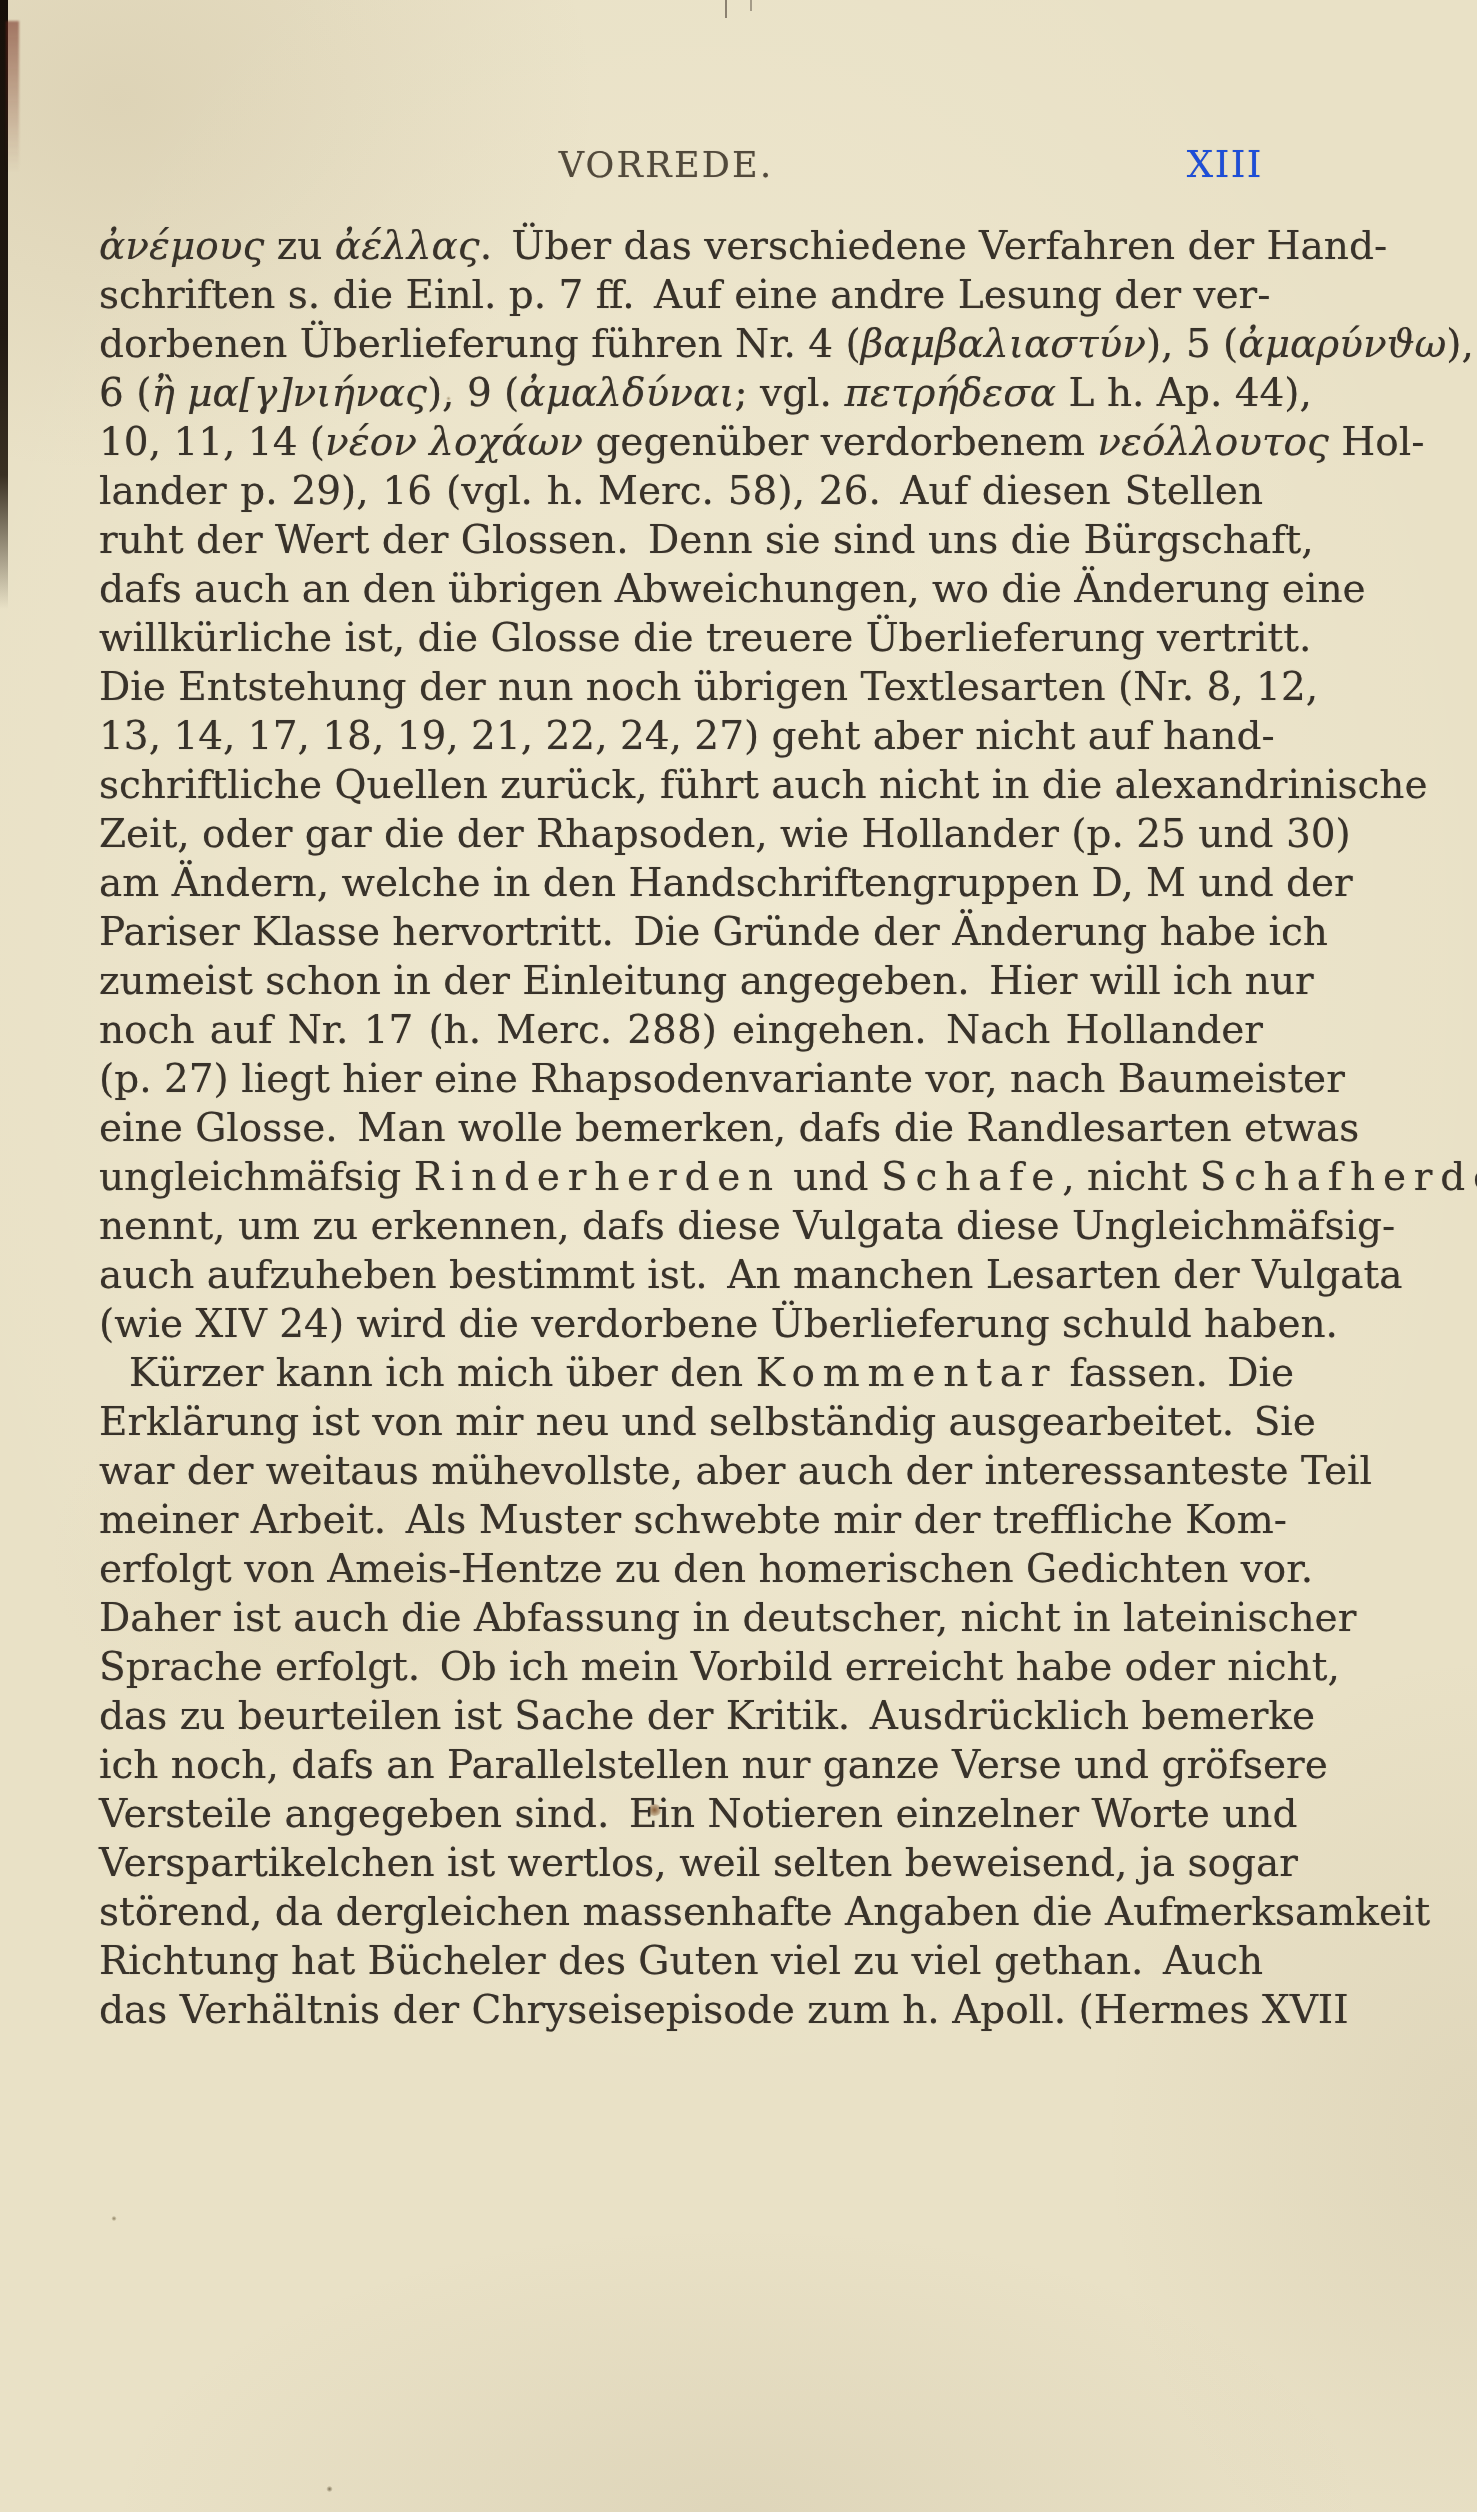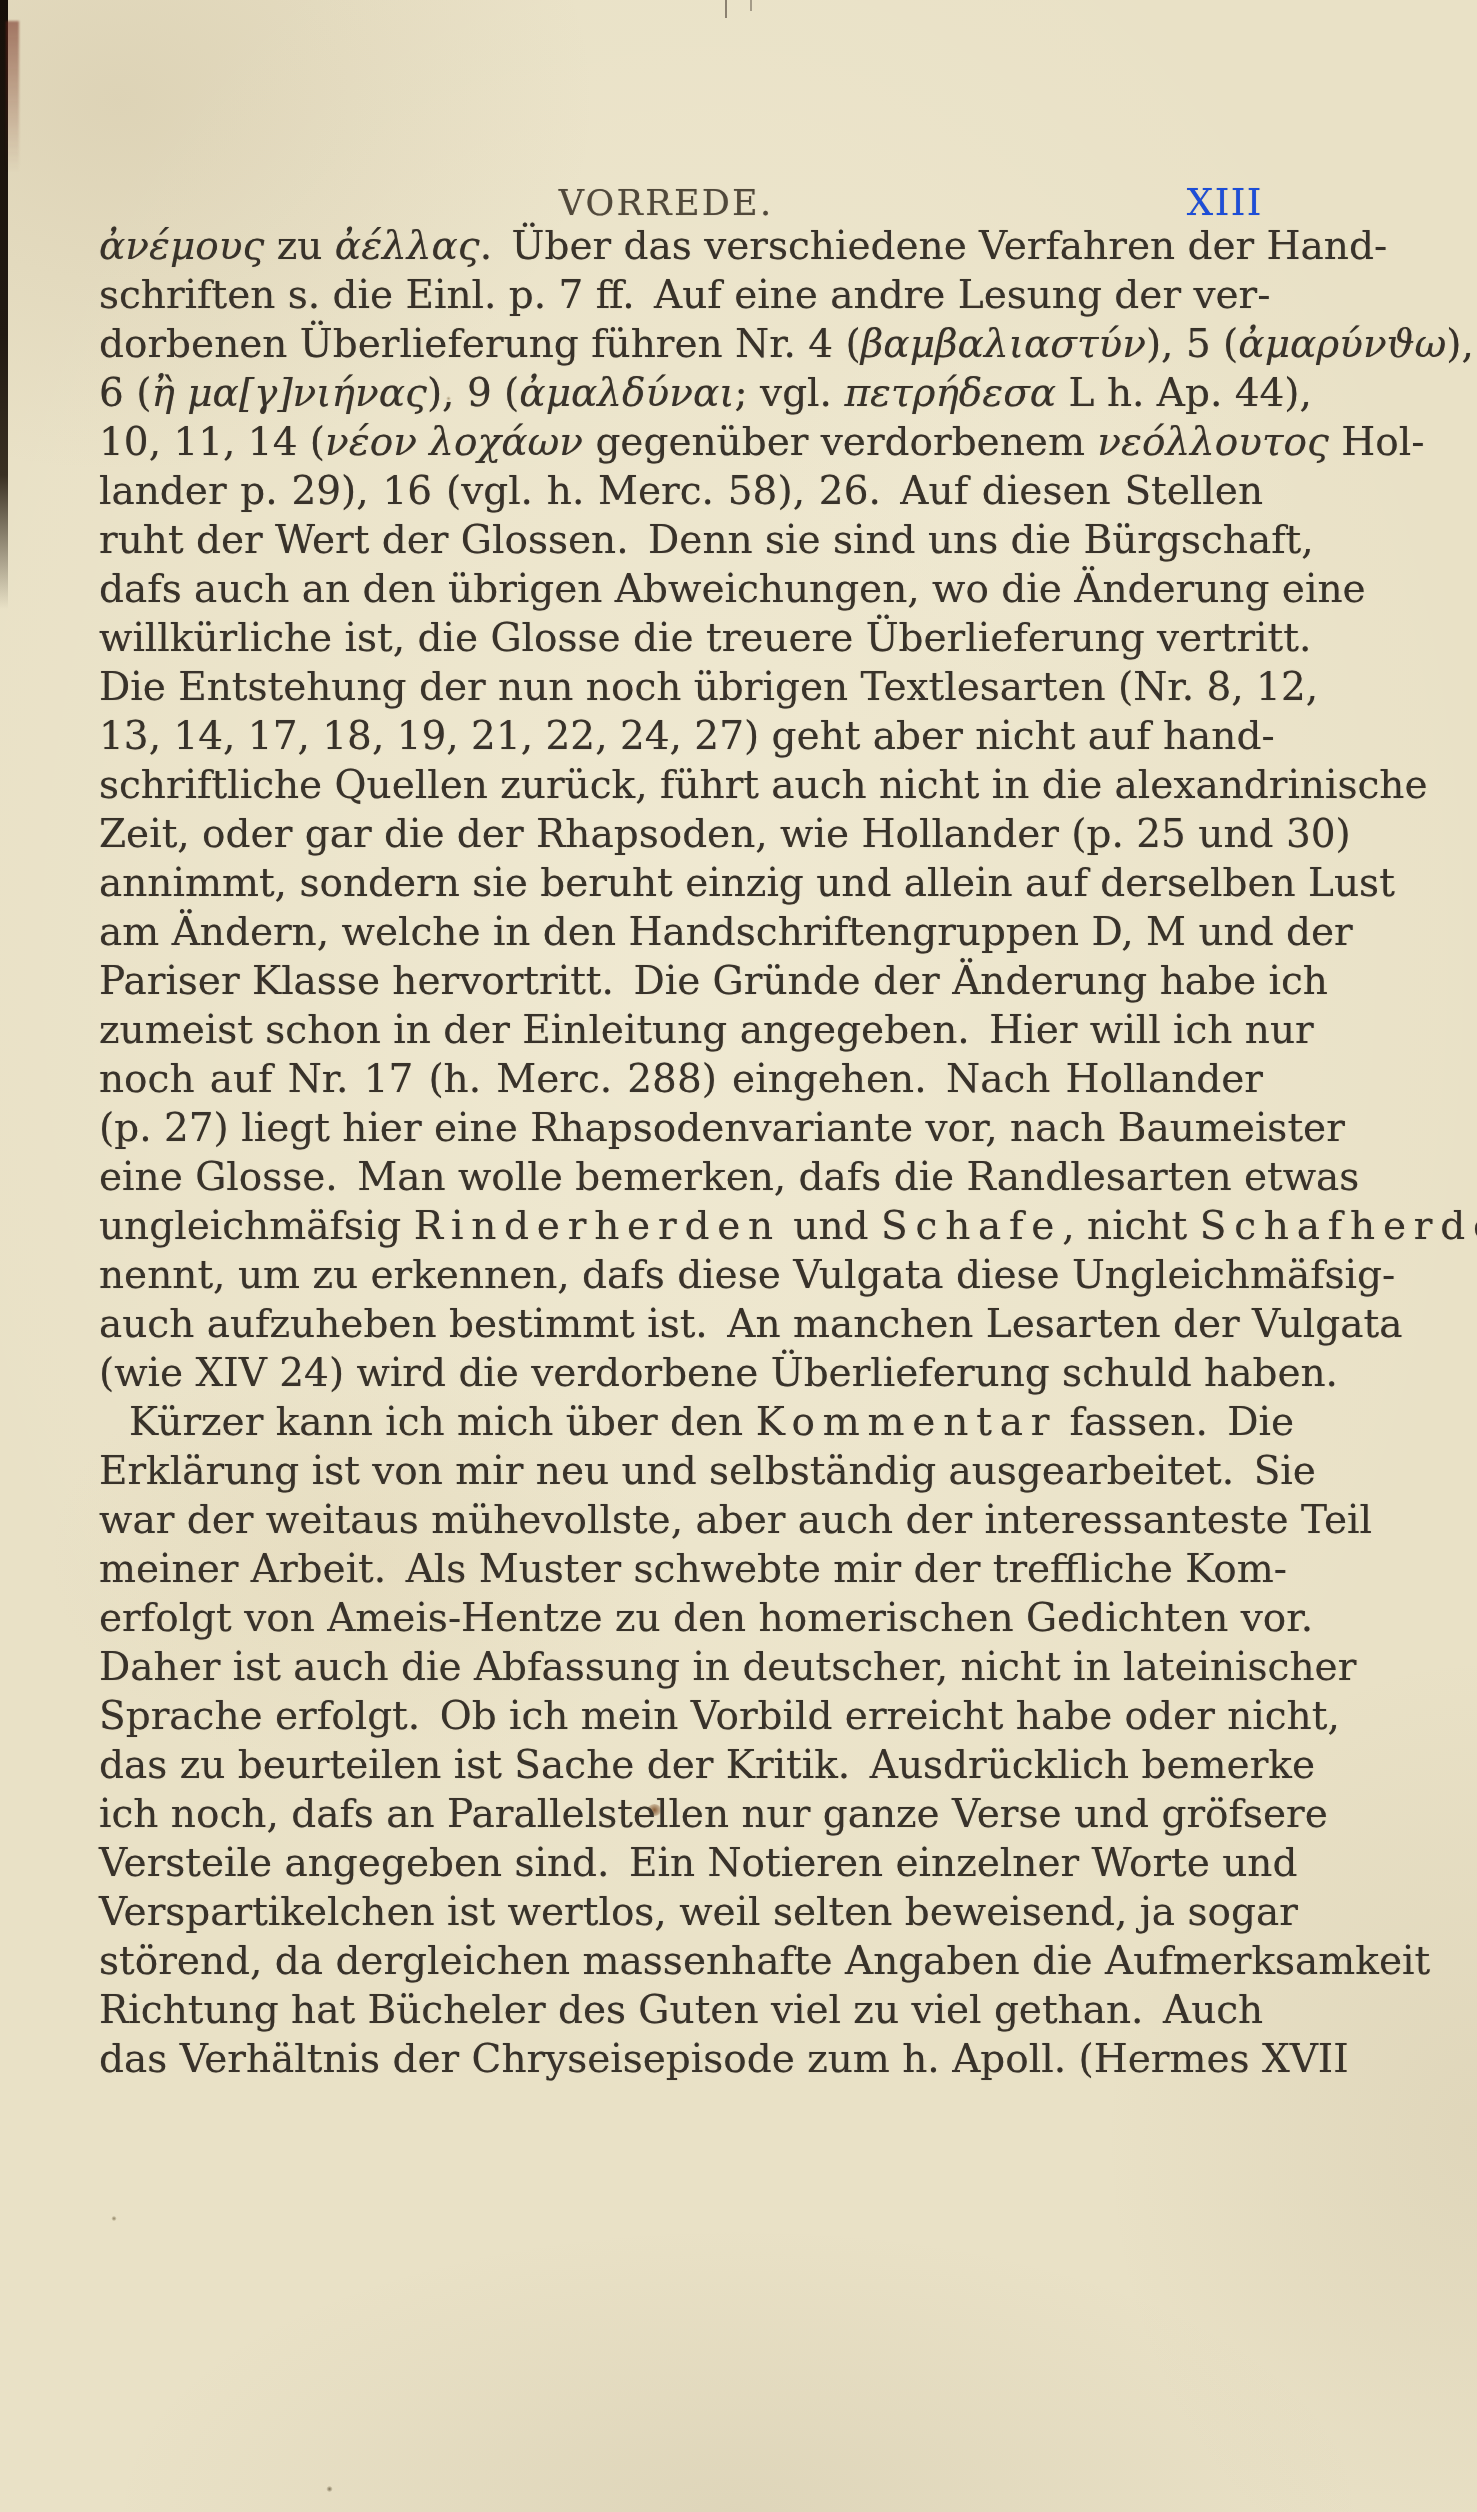--- a/index.html
+++ b/index.html
@@ -45,21 +45,21 @@
     background:radial-gradient(circle, rgba(122,74,34,0.85) 0%, rgba(122,74,34,0.35) 55%, rgba(122,74,34,0) 75%);
   }
   .speck1{position:absolute;left:111px;top:2216px;width:6px;height:5.3px;border-radius:50%;
     background:radial-gradient(circle, rgba(120,106,74,0.8), rgba(120,106,74,0) 70%);}
   .speck2{position:absolute;left:326px;top:2486px;width:6.8px;height:6px;border-radius:50%;
     background:radial-gradient(circle, rgba(96,84,58,0.8), rgba(96,84,58,0) 70%);}
   .speck3{position:absolute;left:446px;top:396px;width:5.3px;height:4.6px;border-radius:50%;
     background:radial-gradient(circle, rgba(140,120,86,0.6), rgba(140,120,86,0) 70%);}
 
   
-  .header{position:absolute;left:99px;top:142px;width:1164px;height:46px;margin-top:38px;}
+  .header{position:absolute;left:99px;top:142px;width:1164px;height:46px;}
   .title{
     position:absolute;left:0;top:0;width:1134px;text-align:center;
     font-size:35px;line-height:46px;letter-spacing:2.3px;
     color:#51493b;
     text-shadow:0 0 0.8px rgba(81,73,59,0.5);
   }
   .pageno{
     position:absolute;left:0;top:0;width:1164px;text-align:right;
     font-size:37px;line-height:46px;letter-spacing:1.5px;
     color:#1d4ed8;
@@ -109,21 +109,20 @@
       <div class="line"><span>6 (</span><span class="gk">ἢ μα[γ]νιήνας</span><span>), 9 (</span><span class="gk">ἀμαλδύναι</span><span>; vgl. </span><span class="gk">πετρήδεσα</span><span> L h. Ap. 44),</span></div>
       <div class="line"><span>10, 11, 14 (</span><span class="gk">νέον λοχάων</span><span> gegenüber verdorbenem </span><span class="gk">νεόλλουτος</span><span> Hol-</span></div>
       <div class="line"><span>lander p. 29), 16 (vgl. h. Merc. 58), 26. Auf diesen Stellen</span></div>
       <div class="line"><span>ruht der Wert der Glossen. Denn sie sind uns die Bürgschaft,</span></div>
       <div class="line"><span>dafs auch an den übrigen Abweichungen, wo die Änderung eine</span></div>
       <div class="line"><span>willkürliche ist, die Glosse die treuere Überlieferung vertritt.</span></div>
       <div class="line"><span>Die Entstehung der nun noch übrigen Textlesarten (Nr. 8, 12,</span></div>
       <div class="line"><span>13, 14, 17, 18, 19, 21, 22, 24, 27) geht aber nicht auf hand-</span></div>
       <div class="line"><span>schriftliche Quellen zurück, führt auch nicht in die alexandrinische</span></div>
       <div class="line"><span>Zeit, oder gar die der Rhapsoden, wie Hollander (p. 25 und 30)</span></div>
-      <div class="line"><span>annimmt, sondern sie beruht einzig und allein auf derselben Lust</span></div>
       <div class="line"><span>am Ändern, welche in den Handschriftengruppen D, M und der</span></div>
       <div class="line"><span>Pariser Klasse hervortritt. Die Gründe der Änderung habe ich</span></div>
       <div class="line"><span>zumeist schon in der Einleitung angegeben. Hier will ich nur</span></div>
       <div class="line"><span>noch auf Nr. 17 (h. Merc. 288) eingehen. Nach Hollander</span></div>
       <div class="line"><span>(p. 27) liegt hier eine Rhapsodenvariante vor, nach Baumeister</span></div>
       <div class="line"><span>eine Glosse. Man wolle bemerken, dafs die Randlesarten etwas</span></div>
       <div class="line"><span>ungleichmäfsig </span><span class="sperr">Rinderherden</span><span> und </span><span class="sperr">Schafe</span><span>, nicht </span><span class="sperr">Schafherden</span></div>
       <div class="line"><span>nennt, um zu erkennen, dafs diese Vulgata diese Ungleichmäfsig-</span></div>
       <div class="line"><span>auch aufzuheben bestimmt ist. An manchen Lesarten der Vulgata</span></div>
       <div class="line nojust"><span>(wie XIV 24) wird die verdorbene Überlieferung schuld haben.</span></div>

